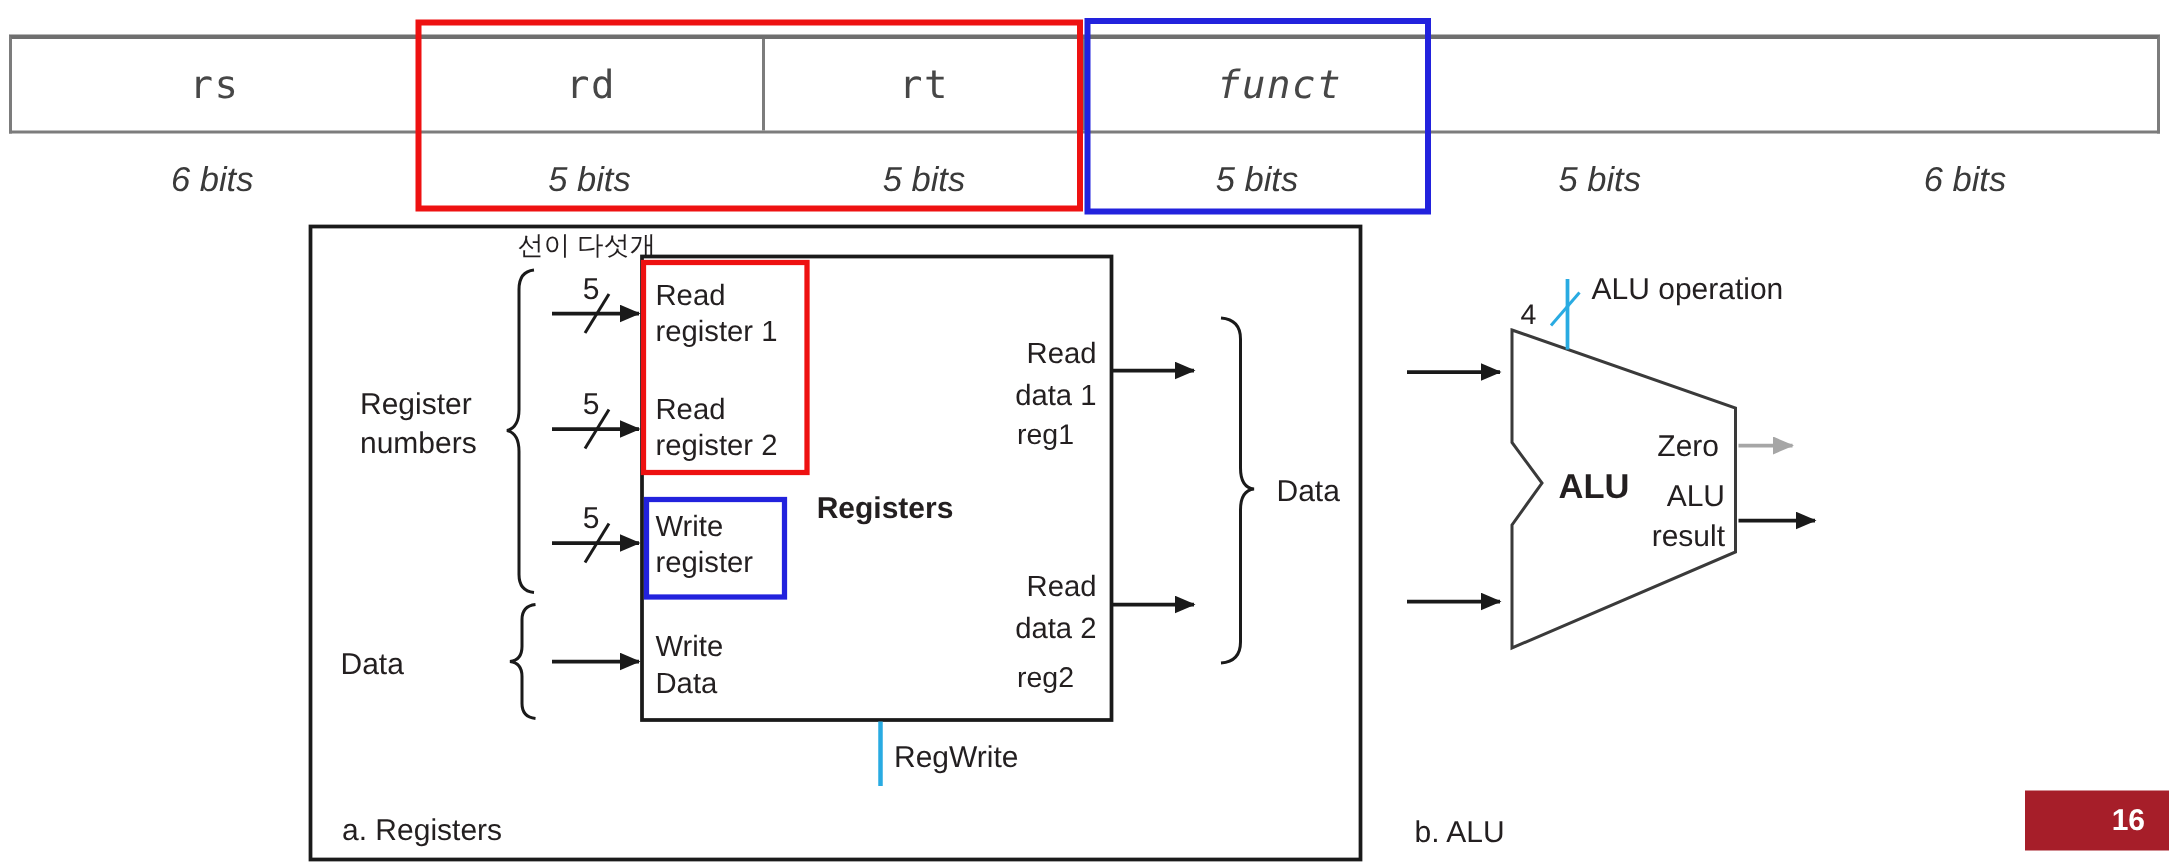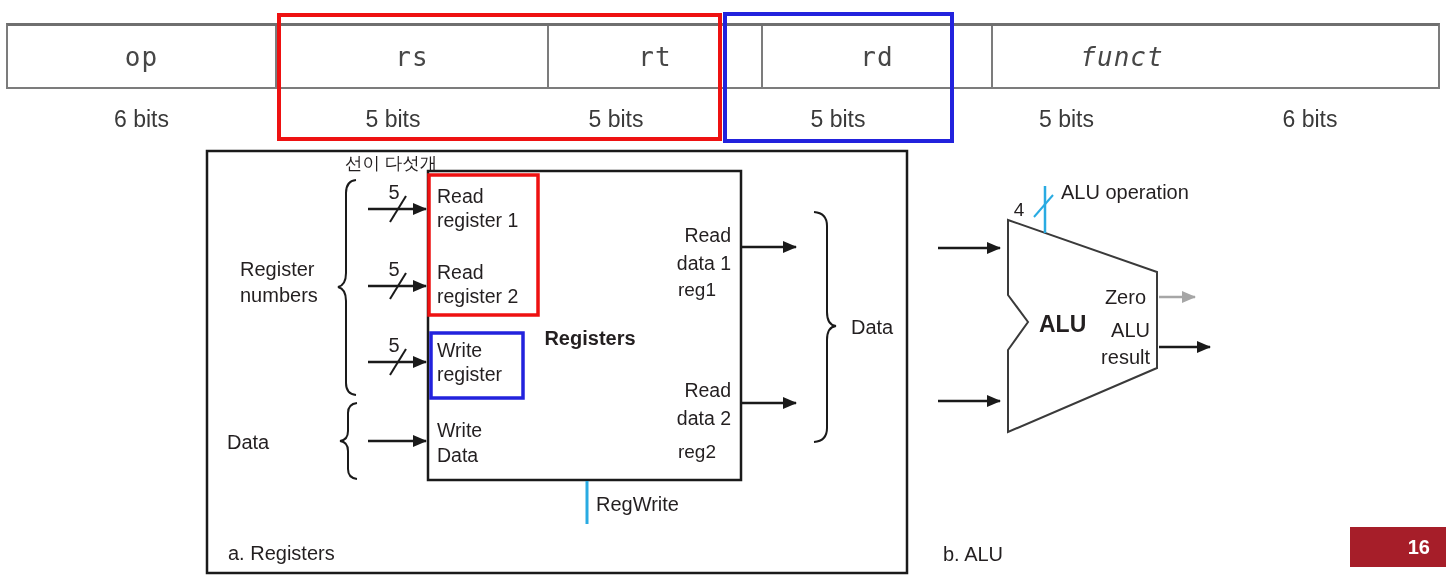--- a/index.html
+++ b/index.html
@@ -14,21 +14,21 @@
     box-sizing:border-box;display:flex;background:#fff;
   }
   .fmt-cell{
     box-sizing:border-box;border-right:2px solid #7c7c7c;
     display:flex;align-items:center;justify-content:center;
     font-family:"DejaVu Sans Mono",monospace;font-size:26px;color:#474747;letter-spacing:1px;
   }
   .fmt-cell:last-child{border-right:none;font-style:italic;}
   .bits-label{
     position:absolute;top:102px;height:34px;text-align:center;
-    font-size:23px;color:#3a3a3a;line-height:34px;
+    font-size:23px;color:#3a3a3a;line-height:34px;font-style:italic;
   }
   .overlay-box{position:absolute;box-sizing:border-box;background:transparent;z-index:6;}
   .overlay-red{left:277px;top:13px;width:445px;height:128px;border:4px solid #ee1111;}
   .overlay-blue{left:723px;top:12px;width:231px;height:131px;border:4px solid #2222dd;}
   
   .diagram{position:absolute;left:0;top:145px;width:1446px;height:431px;}
   .diagram text{font-family:"Liberation Sans",sans-serif;fill:#231f20;}
   .t20{font-size:20px;}
   .t19{font-size:19.5px;}
   .cyan{fill:#29abe2;}
@@ -40,24 +40,23 @@
     background:#a61e29;color:#ffffff;font-weight:bold;font-size:20px;
     line-height:40px;text-align:right;box-sizing:border-box;padding-right:16px;
   }
 </style>
 </head>
 <body>
 
 <div class="stage">
 
   <div class="fmt-table">
-    <div class="fmt-cell" style="width:269px">op</div>
     <div class="fmt-cell" style="width:272px">rs</div>
+    <div class="fmt-cell" style="width:230px">rd</div>
     <div class="fmt-cell" style="width:214px">rt</div>
-    <div class="fmt-cell" style="width:230px">rd</div>
     <div class="fmt-cell" style="width:258px">funct</div>
   </div>
 
   <div class="bits-label" style="left:6px;width:271px">6 bits</div>
   <div class="bits-label" style="left:277px;width:232px">5 bits</div>
   <div class="bits-label" style="left:509px;width:214px">5 bits</div>
   <div class="bits-label" style="left:723px;width:230px">5 bits</div>
   <div class="bits-label" style="left:953px;width:227px">5 bits</div>
   <div class="bits-label" style="left:1180px;width:260px">6 bits</div>
 

